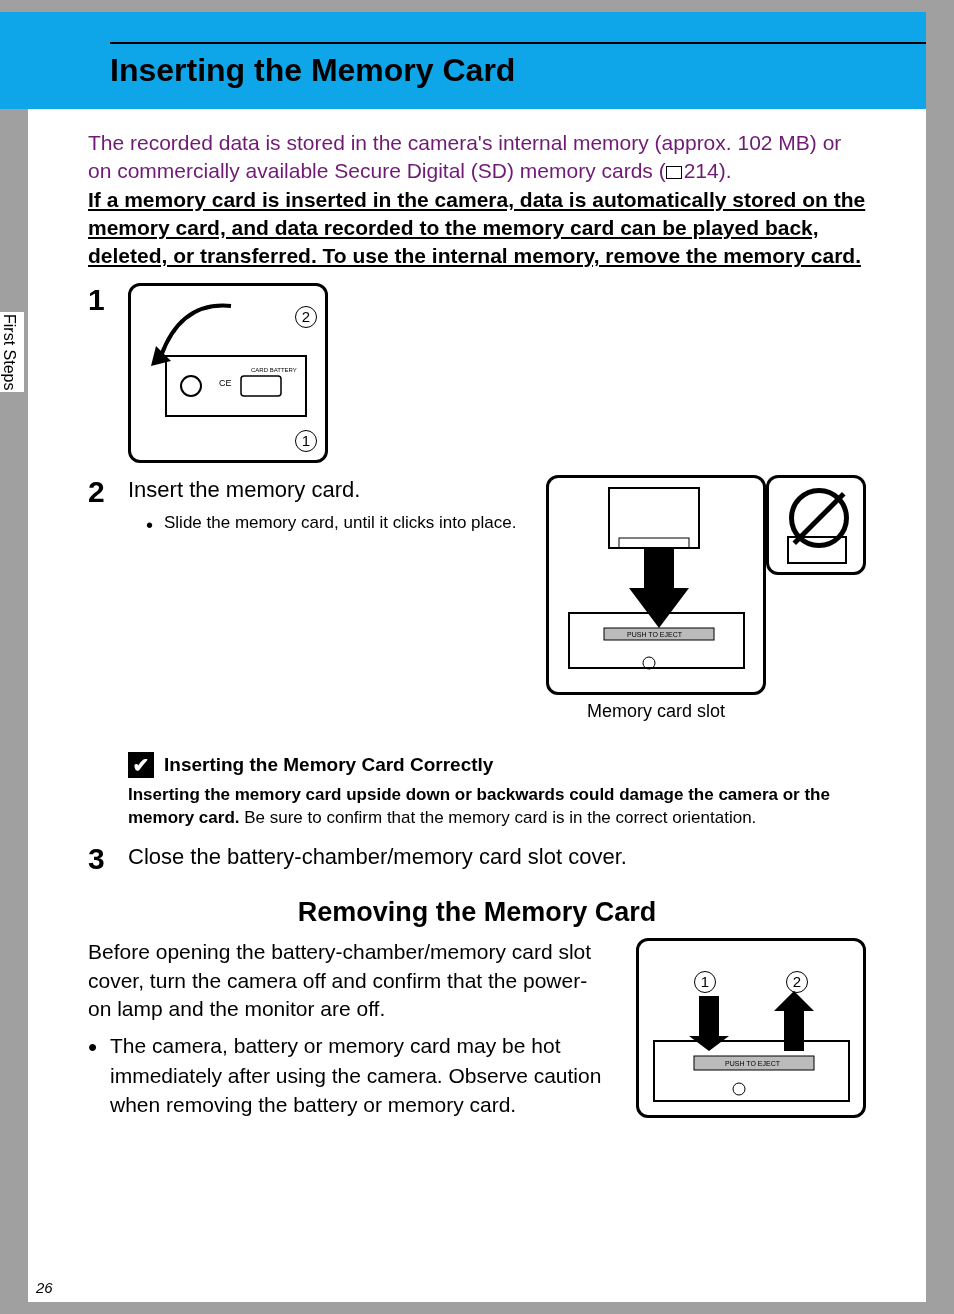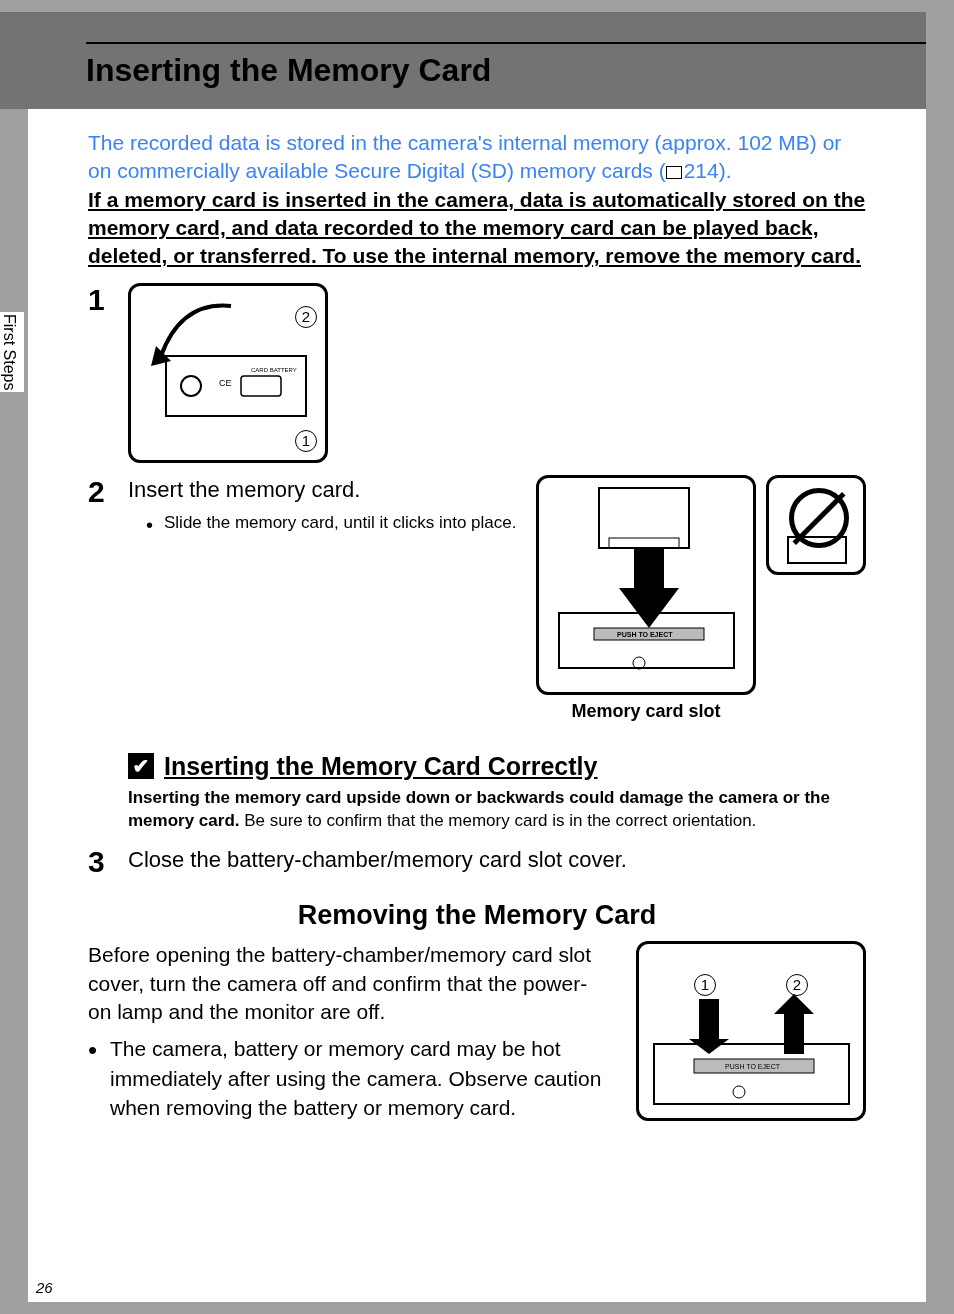--- a/index.html
+++ b/index.html
@@ -13,42 +13,42 @@
     .page {
       background: #fff;
       position: absolute;
       left: 28px;
       top: 12px;
       width: 898px;
       height: 1290px;
       padding: 0;
     }
     .title-band {
-      background: #737373;
+      background: #0ea5e9;
       width: 926px;
       margin-left: -28px;
-      padding: 30px 0 20px 86px;
+      padding: 30px 0 20px 110px;
     }
     .title-band-inner {
       border-top: 2px solid #000;
       padding-top: 8px;
     }
     .title-band h1 {
       font-size: 32px;
       font-weight: bold;
       color: #000;
     }
     .content {
       padding: 20px 60px 0 60px;
       position: relative;
     }
     .intro-text {
       font-size: 21px;
       line-height: 1.35;
-      color: #3b82f6;
+      color: #701a75;
     }
     .bold-text {
       font-weight: bold;
       font-size: 21px;
       line-height: 1.35;
       text-decoration: underline;
     }
     .bullet-list {
       list-style: none;
       margin: 8px 0 10px 20px;
@@ -111,21 +111,21 @@
     }
     .step-text-col { flex: 1; }
     .step-fig-col { flex-shrink: 0; }
     .fig-box {
       border: 3px solid #000;
       border-radius: 12px;
       background: #fff;
       position: relative;
     }
     .fig1 { width: 200px; height: 180px; }
-    .fig2-wrap { display: flex; gap: 10px; align-items: flex-start; font-weight: bold; }
+    .fig2-wrap { display: flex; align-items: flex-start; }
     .fig2a { width: 220px; height: 220px; }
     .fig2b { width: 100px; height: 100px; }
     .fig-caption {
       text-align: center;
       font-size: 18px;
       margin-top: 6px;
     }
     .side-label {
       position: absolute;
       left: -34px;
@@ -151,22 +151,21 @@
       background: #000;
       color: #fff;
       font-weight: bold;
       display: flex;
       align-items: center;
       justify-content: center;
       font-size: 20px;
     }
     .note-title {
       font-weight: bold;
-      font-size: 25px;
-      text-decoration: underline;
+      font-size: 19px;
     }
     .note-body {
       font-size: 17px;
       line-height: 1.35;
     }
     .note-body b { font-weight: bold; }
     .h2 {
       font-size: 27px;
       font-weight: bold;
       margin: 18px 0 10px 0;

